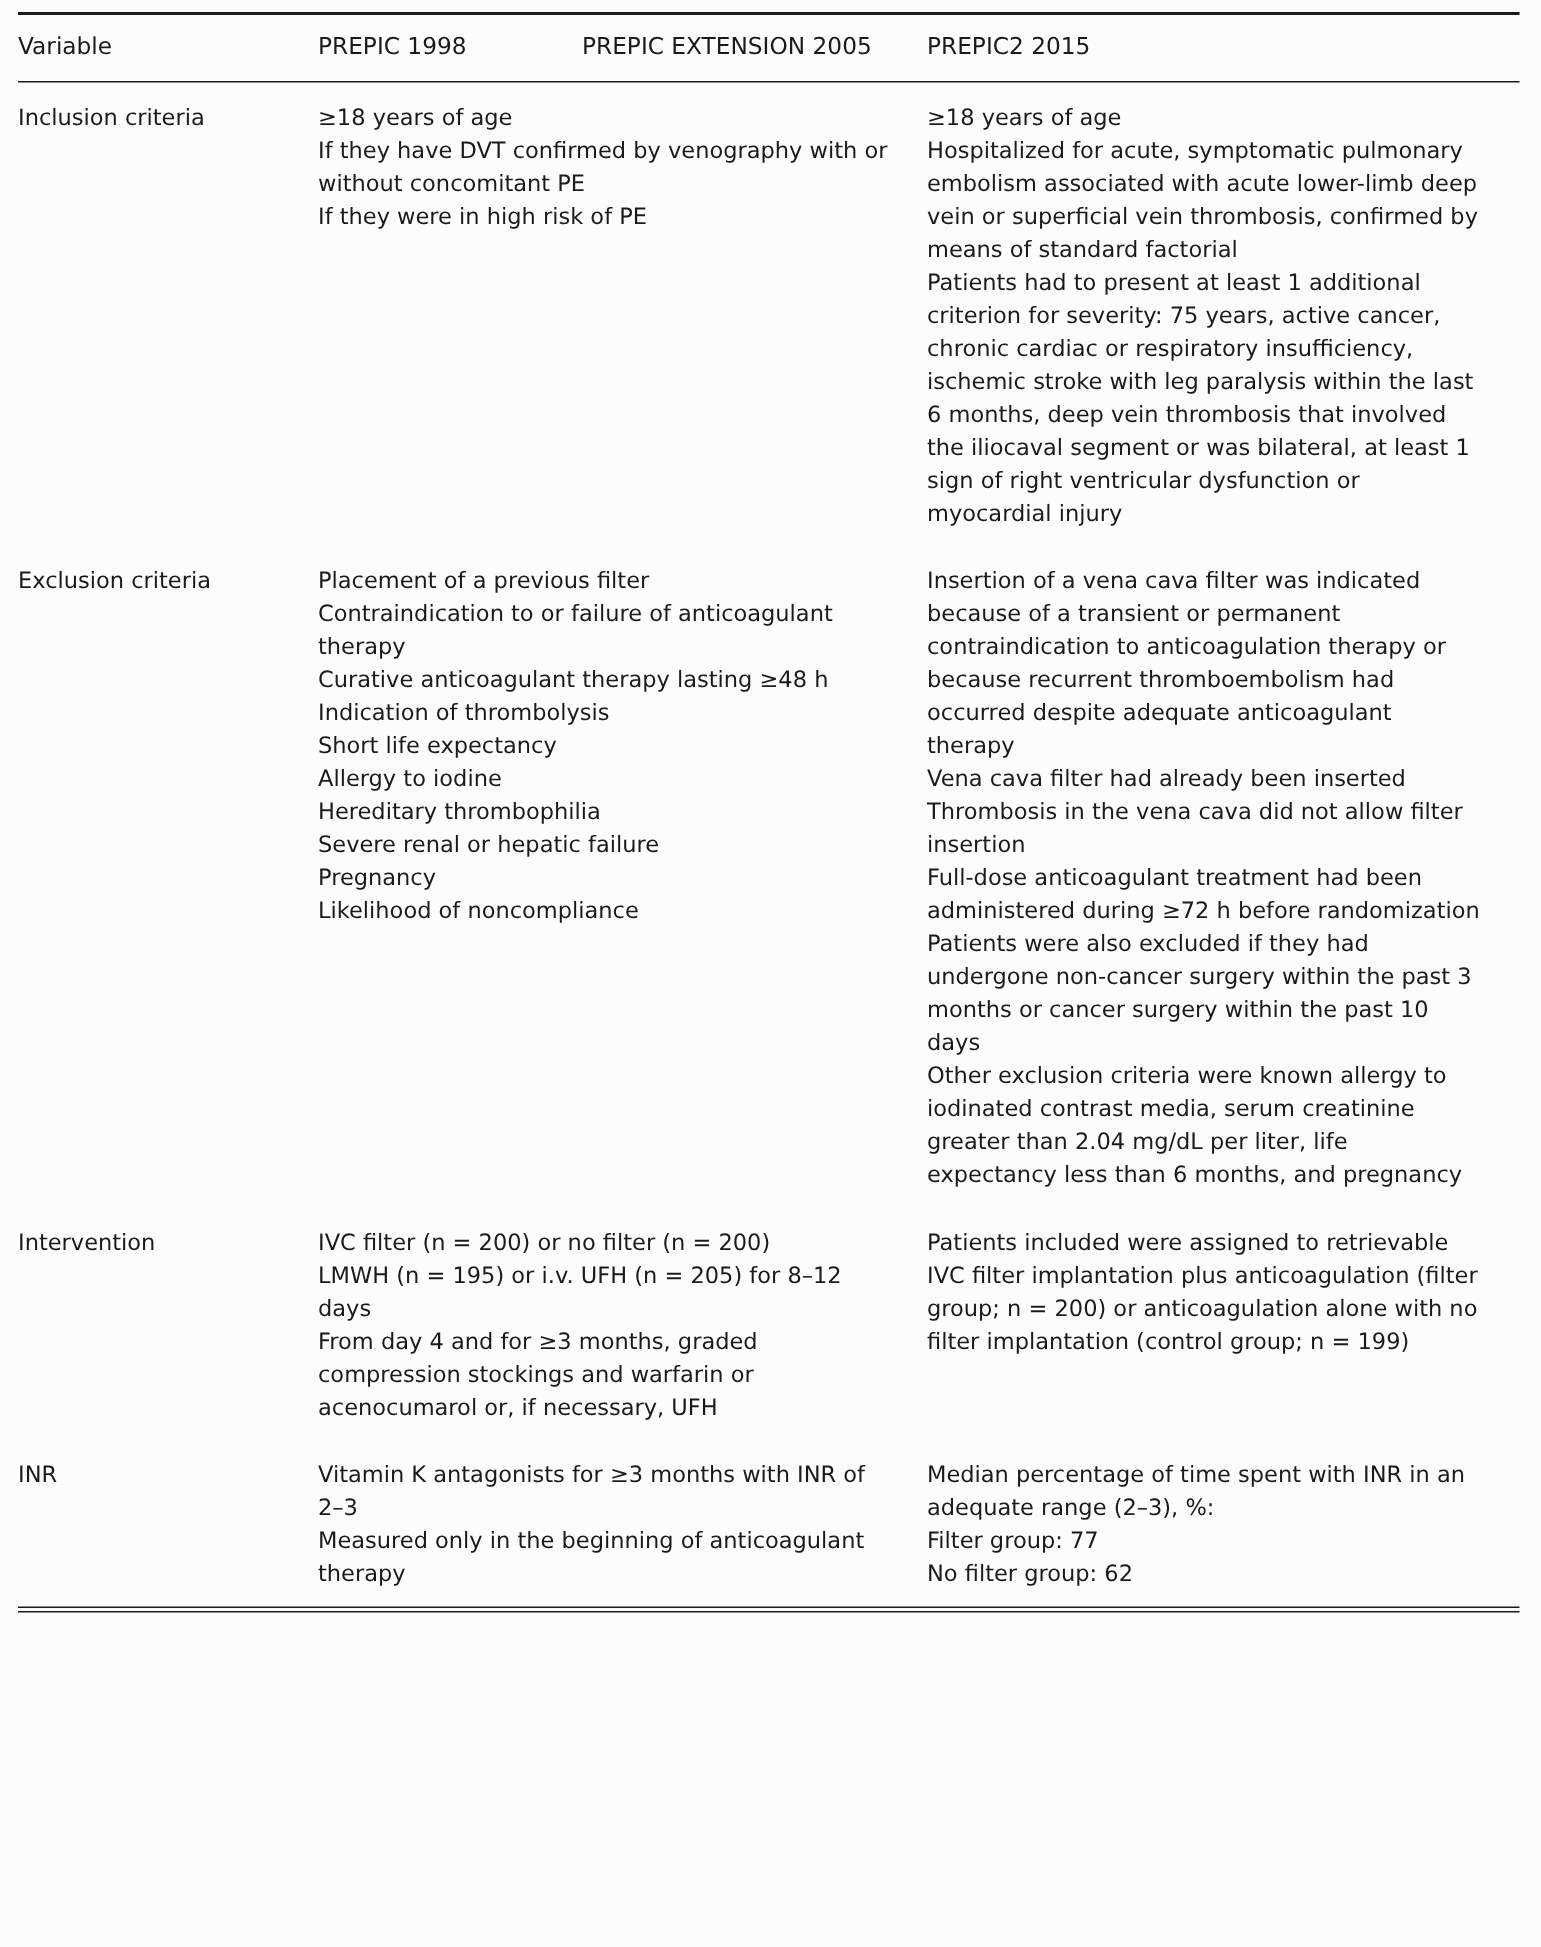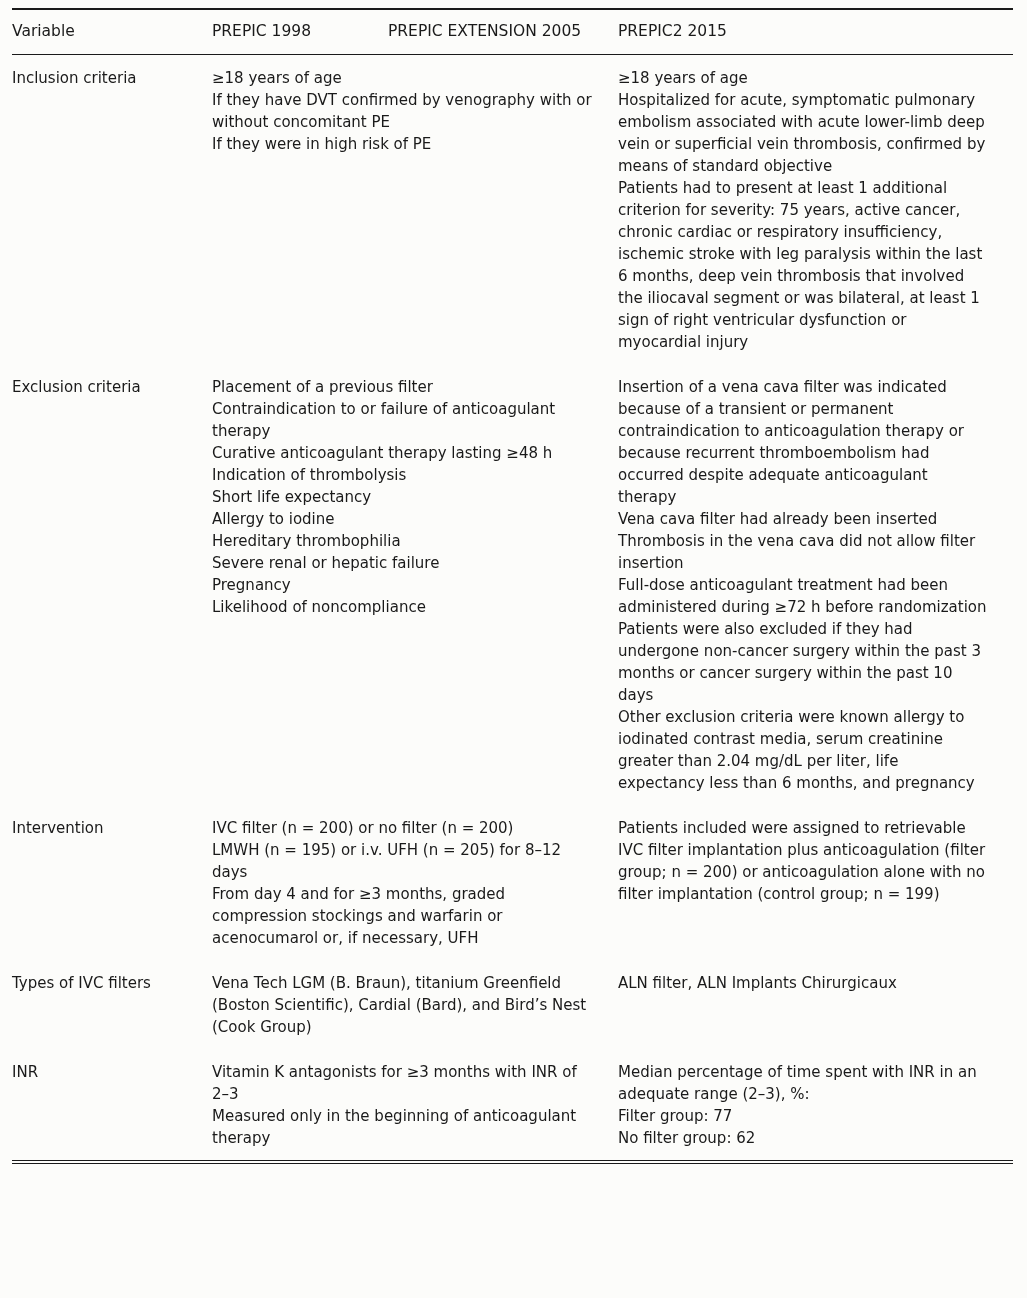--- a/index.html
+++ b/index.html
@@ -72,21 +72,21 @@
     <tbody>
         <tr>
           <td>Inclusion criteria</td>
           <td colspan="2">
             <div class="line">≥18 years of age</div>
             <div class="line">If they have DVT confirmed by venography with or without concomitant PE</div>
             <div class="line">If they were in high risk of PE</div>
           </td>
           <td>
             <div class="line">≥18 years of age</div>
-            <div class="line">Hospitalized for acute, symptomatic pulmonary embolism associated with acute lower-limb deep vein or superficial vein thrombosis, confirmed by means of standard objective</div>
+            <div class="line">Hospitalized for acute, symptomatic pulmonary embolism associated with acute lower-limb deep vein or superficial vein thrombosis, confirmed by means of standard factorial</div>
             <div class="line">Patients had to present at least 1 additional criterion for severity: 75 years, active cancer, chronic cardiac or respiratory insufficiency, ischemic stroke with leg paralysis within the last 6 months, deep vein thrombosis that involved the iliocaval segment or was bilateral, at least 1 sign of right ventricular dysfunction or myocardial injury</div>
           </td>
         </tr>
         <tr>
           <td>Exclusion criteria</td>
           <td colspan="2">
             <div class="line">Placement of a previous filter</div>
             <div class="line">Contraindication to or failure of anticoagulant therapy</div>
             <div class="line">Curative anticoagulant therapy lasting ≥48 h</div>
             <div class="line">Indication of thrombolysis</div>
@@ -111,29 +111,20 @@
           <td colspan="2">
             <div class="line">IVC filter (n = 200) or no filter (n = 200)</div>
             <div class="line">LMWH (n = 195) or i.v. UFH (n = 205) for 8–12 days</div>
             <div class="line">From day 4 and for ≥3 months, graded compression stockings and warfarin or acenocumarol or, if necessary, UFH</div>
           </td>
           <td>
             <div class="line">Patients included were assigned to retrievable IVC filter implantation plus anticoagulation (filter group; n = 200) or anticoagulation alone with no filter implantation (control group; n = 199)</div>
           </td>
         </tr>
         <tr>
-          <td>Types of IVC filters</td>
-          <td colspan="2">
-            <div class="line">Vena Tech LGM (B. Braun), titanium Greenfield (Boston Scientific), Cardial (Bard), and Bird’s Nest (Cook Group)</div>
-          </td>
-          <td>
-            <div class="line">ALN filter, ALN Implants Chirurgicaux</div>
-          </td>
-        </tr>
-        <tr>
           <td>INR</td>
           <td colspan="2">
             <div class="line">Vitamin K antagonists for ≥3 months with INR of 2–3</div>
             <div class="line">Measured only in the beginning of anticoagulant therapy</div>
           </td>
           <td>
             <div class="line">Median percentage of time spent with INR in an adequate range (2–3), %:</div>
             <div class="line">Filter group: 77</div>
             <div class="line">No filter group: 62</div>
           </td>

